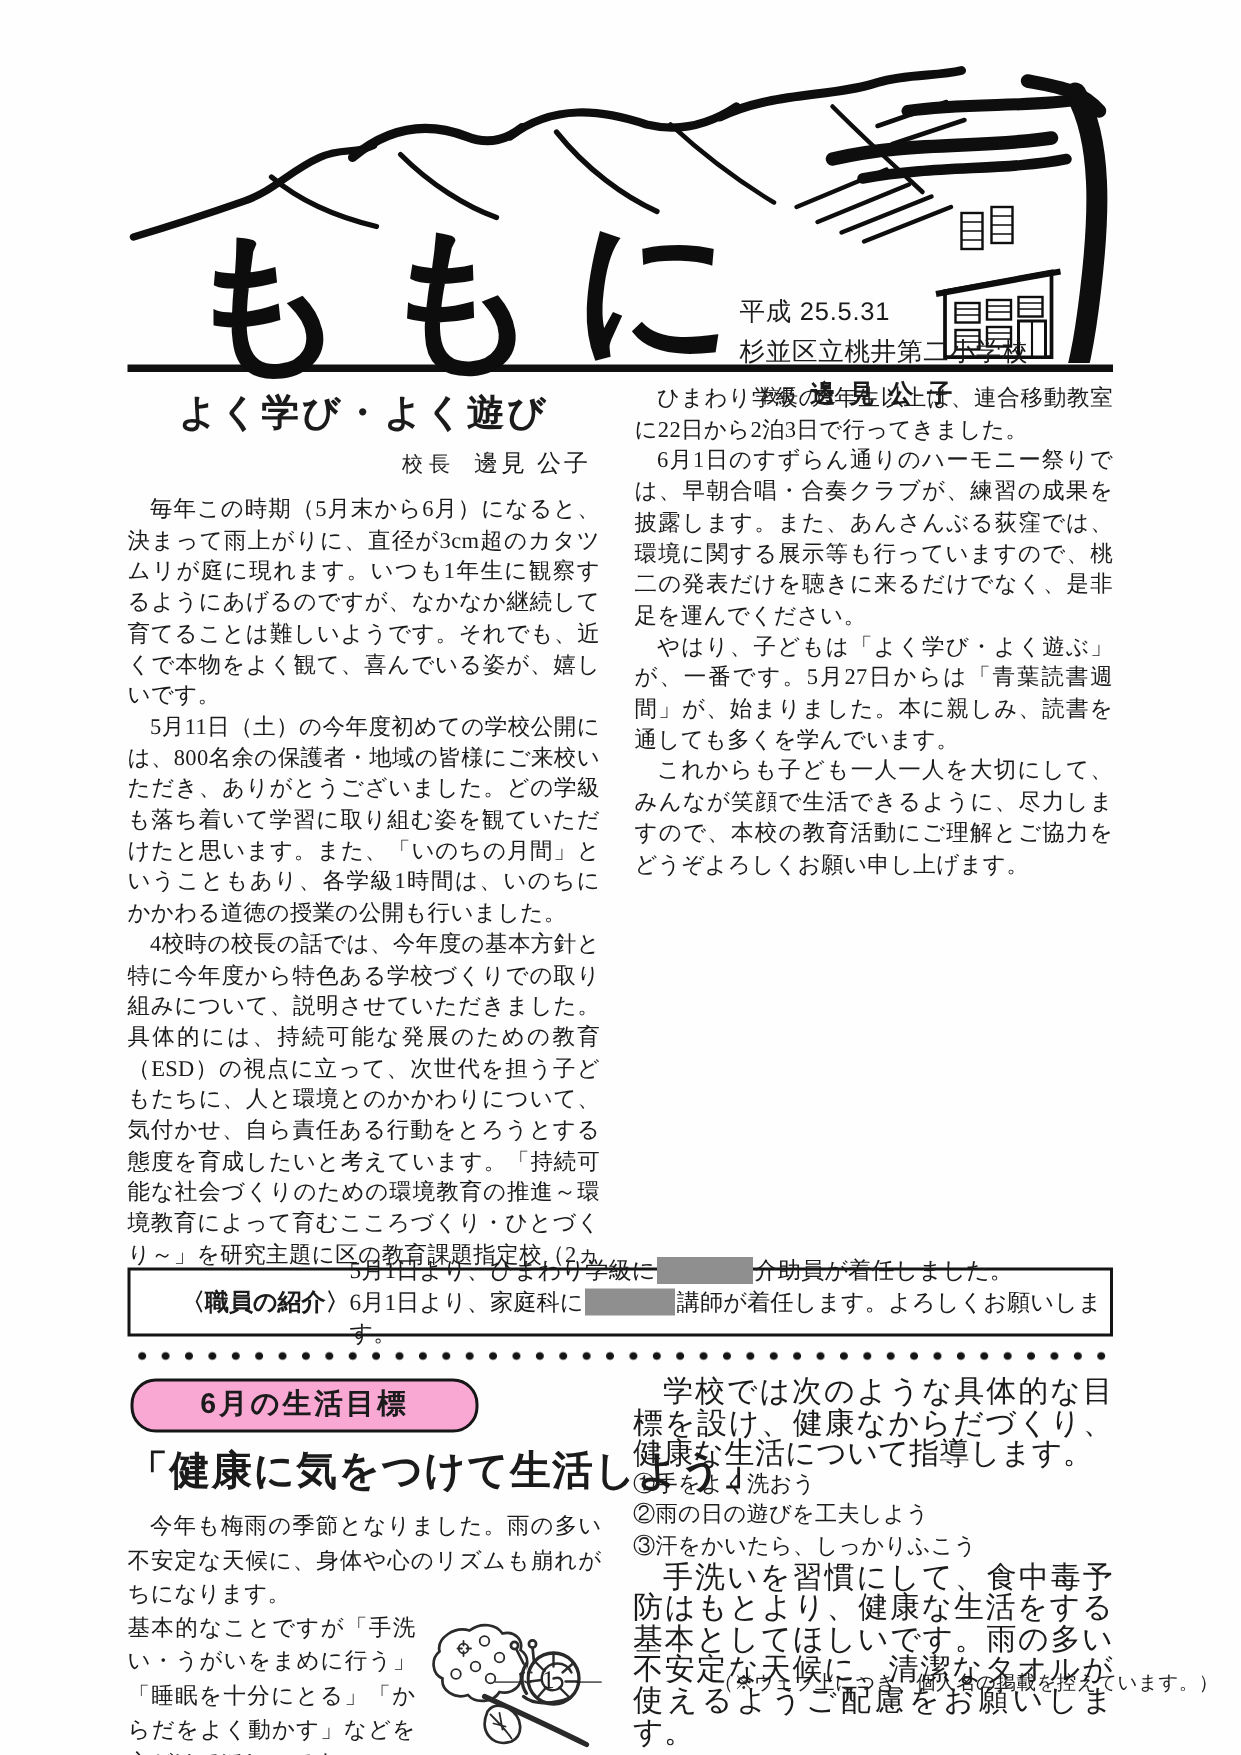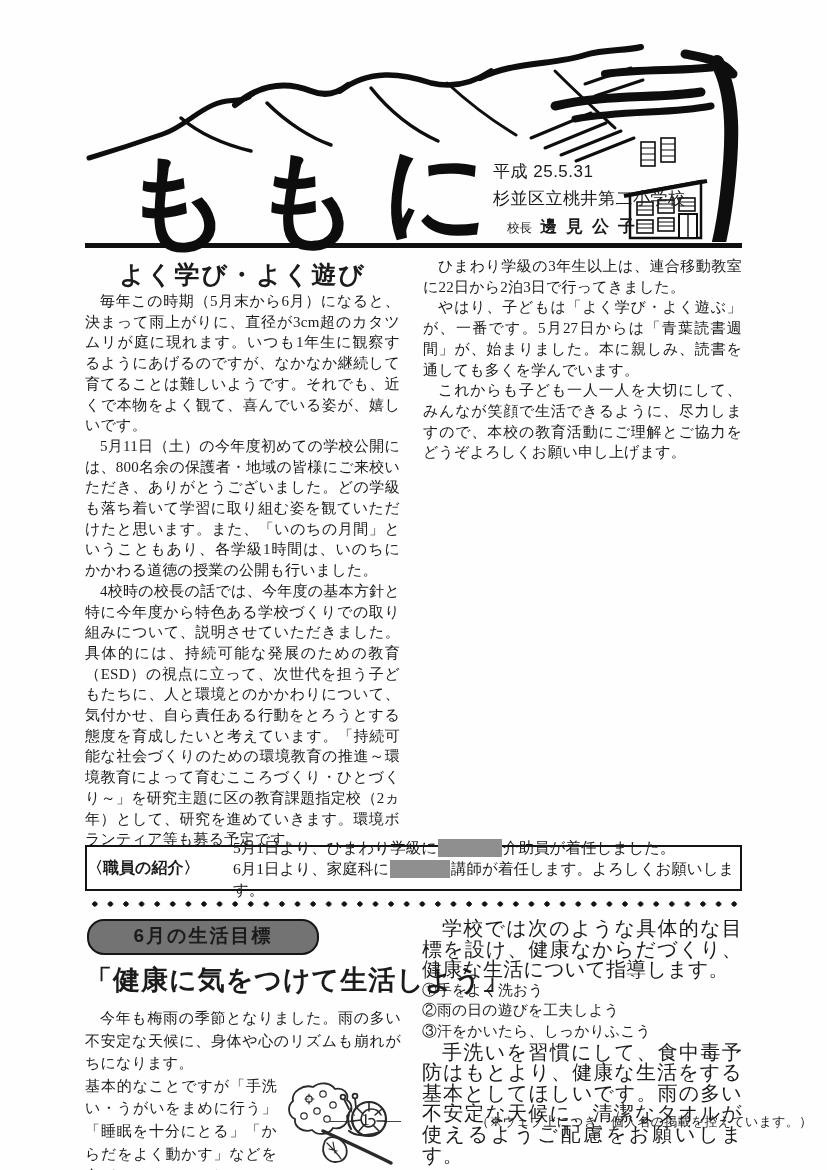--- a/index.html
+++ b/index.html
@@ -15,21 +15,21 @@
   .masthead{position:absolute;left:85px;top:30px;width:660px;height:214px;}
   .mast-art{position:absolute;left:0;top:12px;width:660px;height:200px;z-index:0;}
   .logo-char{
     position:absolute;z-index:1;font-weight:900;font-size:105px;line-height:1;
     color:#0d0d0d;font-family:"Liberation Serif","DejaVu Serif",serif;
   }
   .logo-c0{left:38px;top:118px;transform:rotate(-6deg);}
   .logo-c1{left:168px;top:116px;transform:rotate(-2deg);}
   .logo-c2{left:298px;top:110px;transform:rotate(2deg);}
   .mast-info{position:absolute;left:408px;top:130px;z-index:2;}
-  .m-date{font-size:17px;letter-spacing:.5px;}
+  .m-date{font-size:17px;letter-spacing:.5px;margin-top:36px;}
   .m-school{font-size:17px;margin-top:4px;letter-spacing:.5px;}
   .m-principal{margin-top:5px;padding-left:14px;display:flex;align-items:baseline;}
   .m-plabel{font-size:12.5px;margin-right:8px;}
   .m-pname{font-size:17px;font-weight:700;letter-spacing:9px;}
   .mast-rule{position:absolute;left:85px;top:243px;width:657px;height:5px;background:#101010;}
 
   
   .columns{position:absolute;left:85px;top:256px;width:657px;display:flex;gap:23px;}
   .col-left{width:316px;}
   .col-right{width:320px;}
@@ -47,21 +47,21 @@
     text-indent:1em;letter-spacing:.2px;
   }
 
   
   .staff-box{
     position:absolute;left:85px;top:845px;width:657px;height:46px;
     border:2px solid #141414;box-sizing:border-box;
     display:flex;align-items:center;background:#fff;
   }
   .staff-label{
-    width:146px;text-align:left;font-weight:700;font-size:16px;flex:0 0 auto;
+    width:146px;text-align:right;font-weight:700;font-size:16px;flex:0 0 auto;
   }
   .staff-lines{flex:1;font-size:15.5px;line-height:21px;}
   .redacted{
     display:inline-block;height:18px;background:#8f8f8f;vertical-align:-4px;
     margin:0 1px;
   }
   .redacted.r0{width:64px;}
   .redacted.r1{width:60px;}
 
   
@@ -71,21 +71,21 @@
     background-size:15.6px 10px;background-repeat:repeat-x;
   }
 
   
   .bottom-cols{position:absolute;left:85px;top:918px;width:657px;display:flex;gap:21px;}
   .b-left{width:316px;}
   .b-right{width:320px;}
   .goal-badge{
     width:232px;box-sizing:border-box;border:2.5px solid #161616;border-radius:17px;
     text-align:center;font-weight:700;font-size:19px;letter-spacing:2px;
-    padding:2px 0 4px 0;margin:1px 0 7px 2px;background:#737373;
+    padding:2px 0 4px 0;margin:1px 0 7px 2px;background:#f9a8d4;
   }
   .goal-subtitle{
     font-weight:700;font-size:27px;letter-spacing:1px;text-align:right;
     margin:3px 0 9px 0;white-space:nowrap;
   }
   .b-left p.body{font-size:15px;line-height:22.6px;}
   .snail-wrap{overflow:hidden;}
   .snail-float{float:right;width:118px;height:96px;margin:4px 0 0 6px;}
   .b-right p.body{font-size:20px;line-height:20.6px;}
   .goal-line{font-size:14.8px;line-height:20.6px;letter-spacing:.2px;}
@@ -166,26 +166,31 @@
         <span class="m-plabel">校長</span>
         <span class="m-pname">邊見公子</span>
       </div>
     </div>
   </div>
   <div class="mast-rule"></div>
 
   <div class="columns">
     <div class="col-left">
       <div class="article-title">よく学び・よく遊び</div>
+      <div class="byline">
+        <span class="b-label">校長</span>
+        <span class="b-name">邊見 公子</span>
+      </div>
       <p class="body">毎年この時期（5月末から6月）になると、決まって雨上がりに、直径が3cm超のカタツムリが庭に現れます。いつも1年生に観察するようにあげるのですが、なかなか継続して育てることは難しいようです。それでも、近くで本物をよく観て、喜んでいる姿が、嬉しいです。</p>
       <p class="body">5月11日（土）の今年度初めての学校公開には、800名余の保護者・地域の皆様にご来校いただき、ありがとうございました。どの学級も落ち着いて学習に取り組む姿を観ていただけたと思います。また、「いのちの月間」ということもあり、各学級1時間は、いのちにかかわる道徳の授業の公開も行いました。</p>
       <p class="body">4校時の校長の話では、今年度の基本方針と特に今年度から特色ある学校づくりでの取り組みについて、説明させていただきました。具体的には、持続可能な発展のための教育（ESD）の視点に立って、次世代を担う子どもたちに、人と環境とのかかわりについて、気付かせ、自ら責任ある行動をとろうとする態度を育成したいと考えています。「持続可能な社会づくりのための環境教育の推進～環境教育によって育むこころづくり・ひとづくり～」を研究主題に区の教育課題指定校（2ヵ年）として、研究を進めていきます。環境ボランティア等も募る予定です。</p>
     </div>
     <div class="col-right">
       <p class="body">ひまわり学級の3年生以上は、連合移動教室に22日から2泊3日で行ってきました。</p>
+      <p class="body">6月1日のすずらん通りのハーモニー祭りでは、早朝合唱・合奏クラブが、練習の成果を披露します。また、あんさんぶる荻窪では、環境に関する展示等も行っていますので、桃二の発表だけを聴きに来るだけでなく、是非足を運んでください。</p>
       <p class="body">やはり、子どもは「よく学び・よく遊ぶ」が、一番です。5月27日からは「青葉読書週間」が、始まりました。本に親しみ、読書を通しても多くを学んでいます。</p>
       <p class="body">これからも子ども一人一人を大切にして、みんなが笑顔で生活できるように、尽力しますので、本校の教育活動にご理解とご協力をどうぞよろしくお願い申し上げます。</p>
     </div>
   </div>
 
   <div class="staff-box">
     <div class="staff-label sans">〈職員の紹介〉</div>
     <div class="staff-lines">
       <div>
         <span>5月1日より、ひまわり学級に</span><span class="redacted r0"></span><span>介助員が着任しました。</span>

